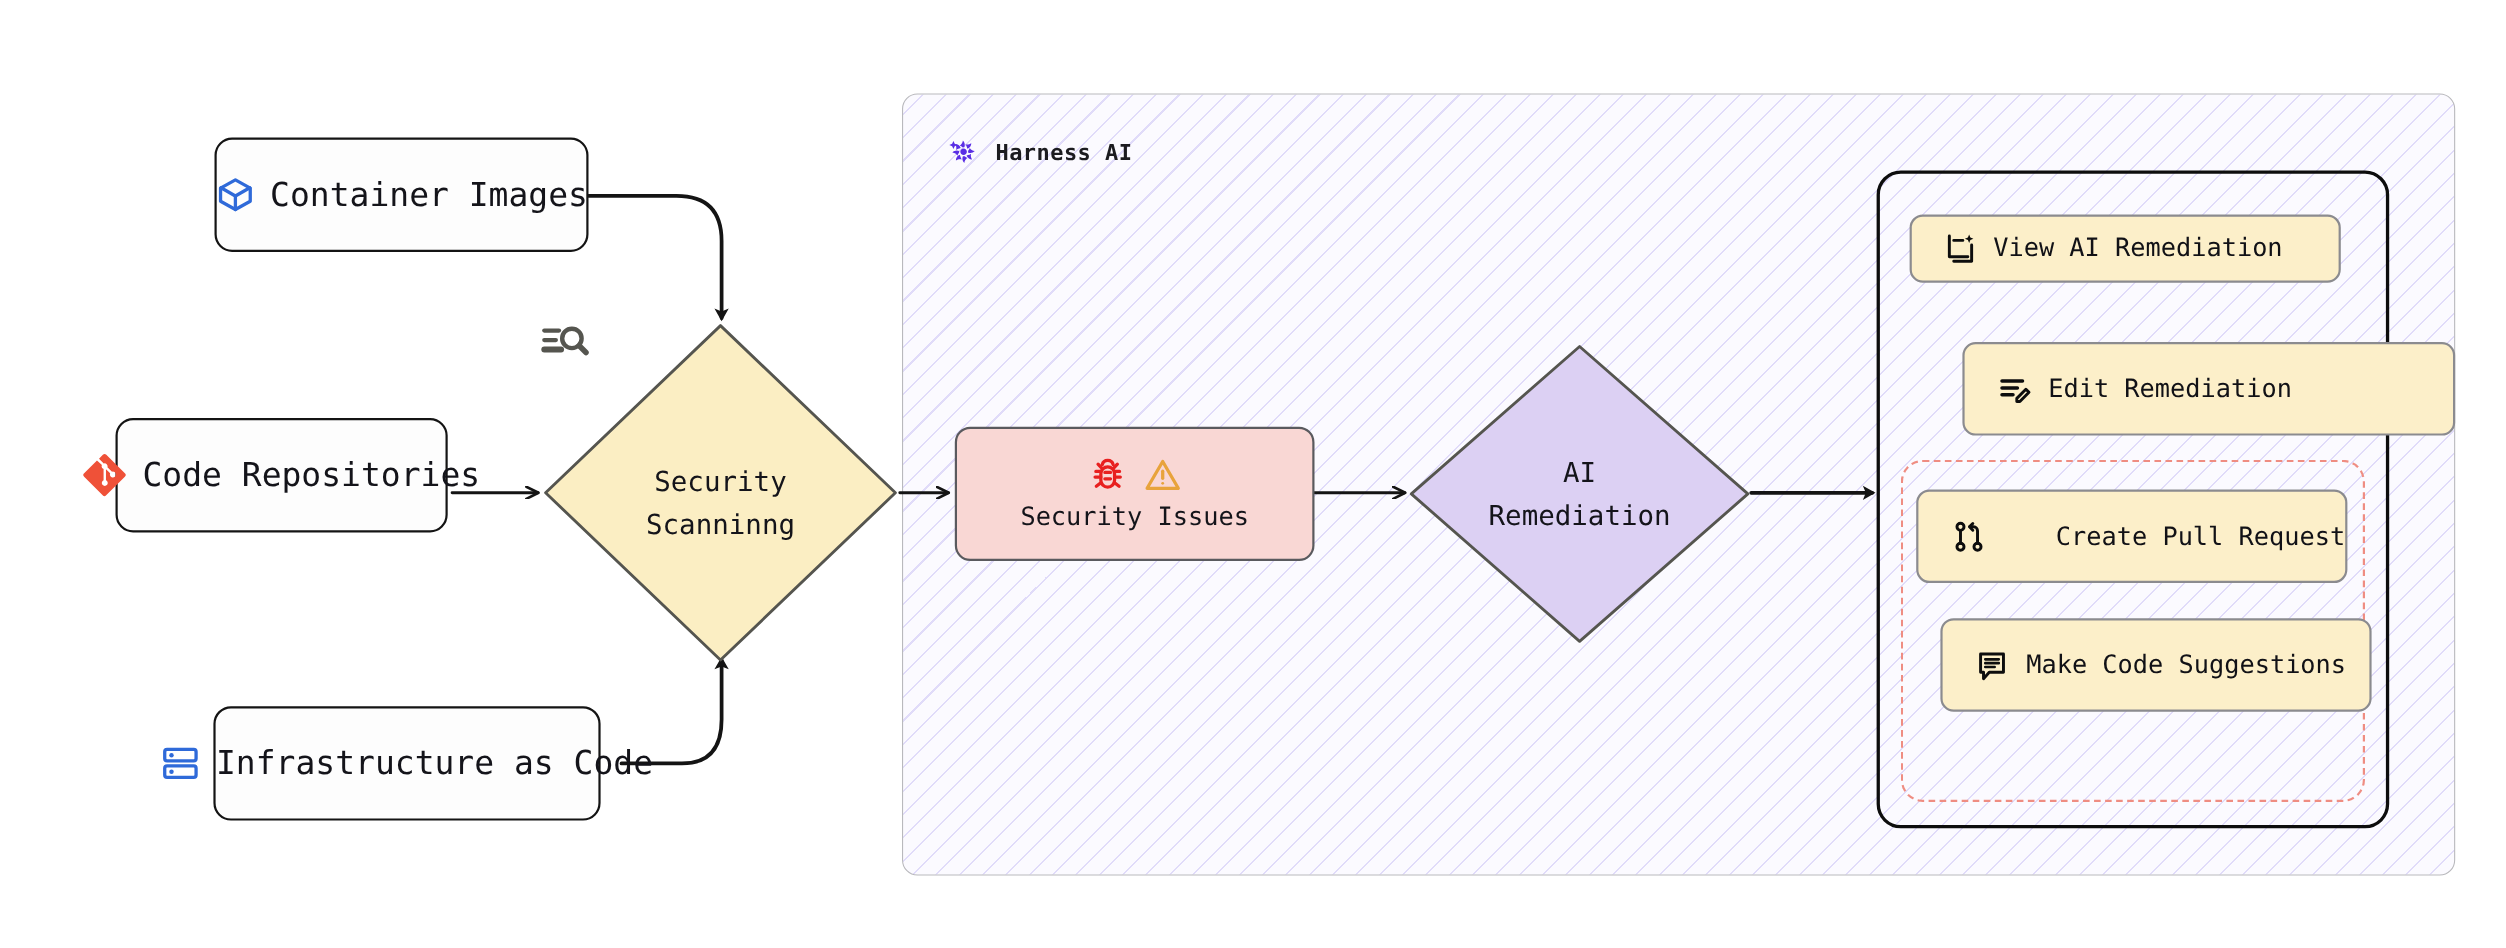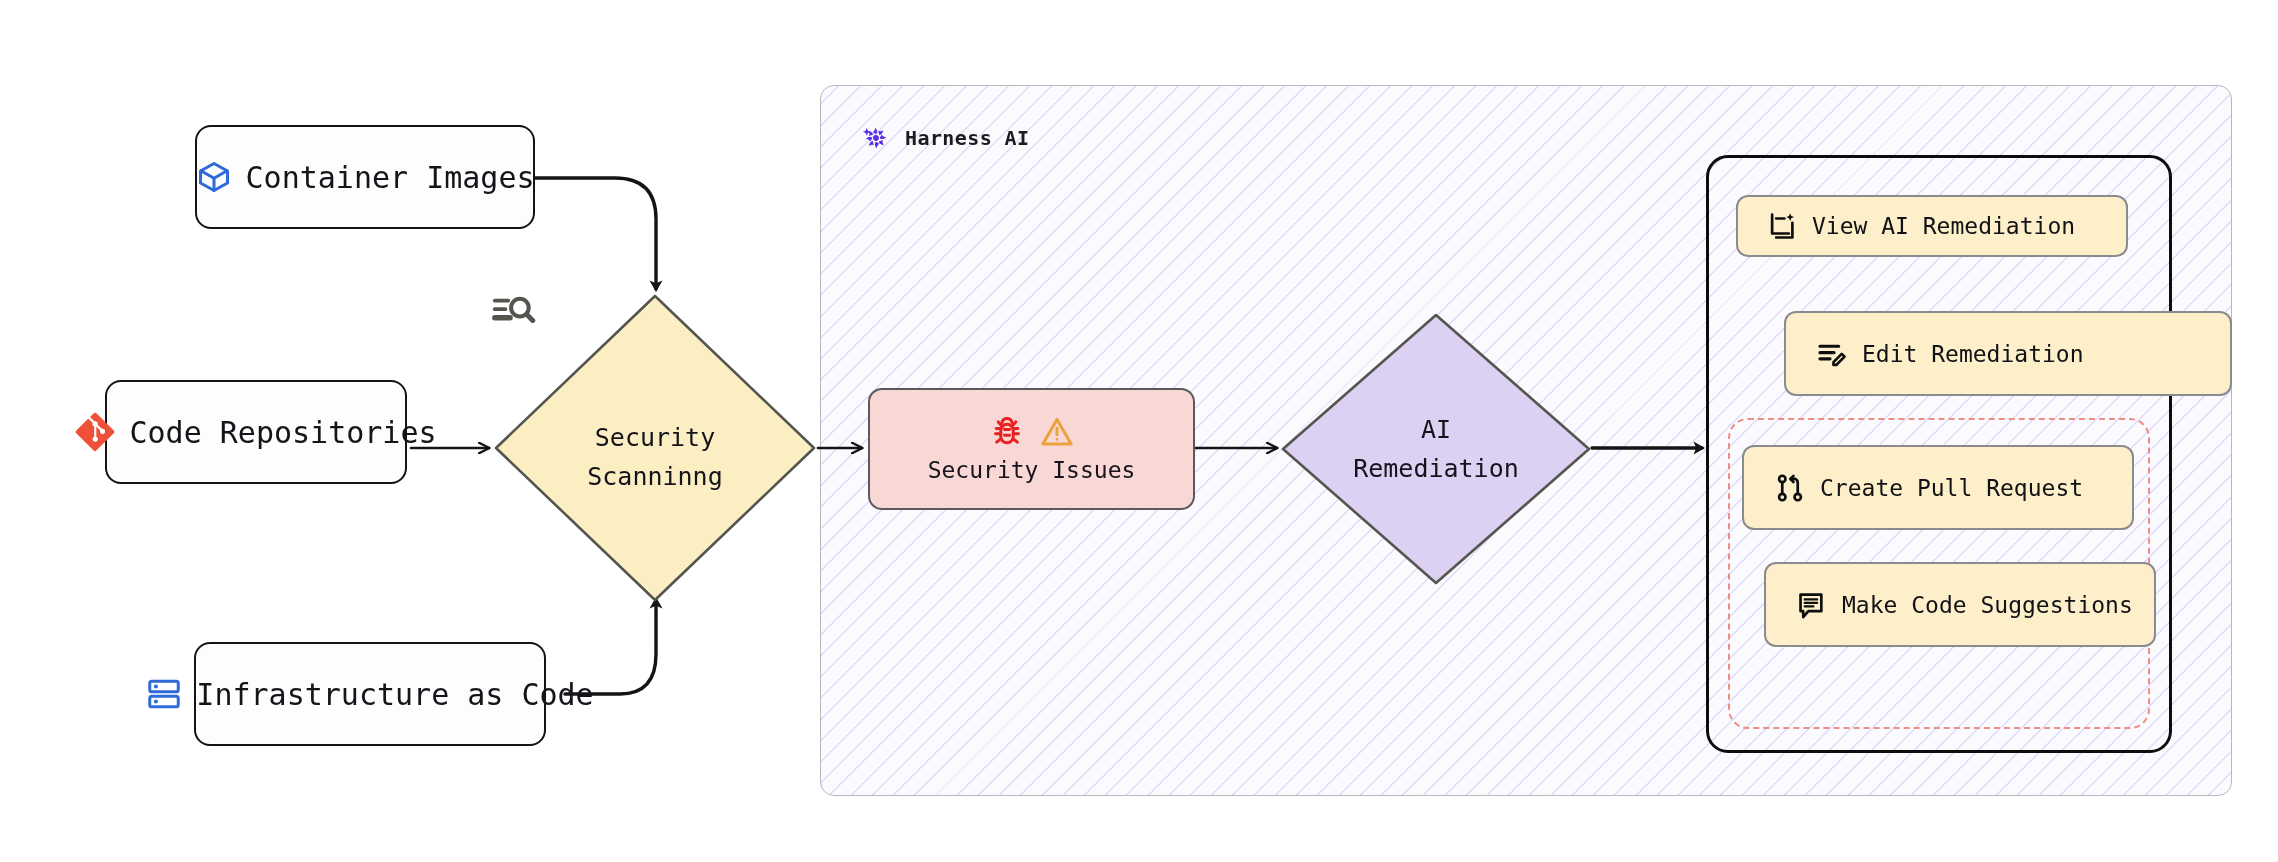--- a/index.html
+++ b/index.html
@@ -308,21 +308,21 @@
   <div class="action-btn" style="left:1784px; top:311px; width:448px; height:85px;">
     <span class="ico">
       <svg width="32" height="32" viewBox="0 0 24 24" fill="none" stroke="#0d0d0d" stroke-width="2.4" stroke-linecap="round" stroke-linejoin="round">
         <path d="M3 6.2h14M3 11h10.5M3 15.6h7.5"></path>
         <path d="M19.3 11.9l2.1 2.1-6.2 6.2h-2.1v-2.1z" stroke-width="2"></path>
       </svg>
     </span>
     <span>Edit Remediation</span>
   </div>
 
-  <div class="action-btn" style="left:1742px; top:445px; width:392px; height:85px;">
+  <div class="action-btn" style="left:1742px; top:445px; width:392px; height:85px;justify-content:space-between;">
     <span class="ico">
       <svg width="32" height="32" viewBox="0 0 24 24" fill="none" stroke="#0d0d0d" stroke-width="2" stroke-linecap="round" stroke-linejoin="round">
         <circle cx="6.2" cy="5.2" r="2.4"></circle>
         <circle cx="6.2" cy="18.8" r="2.4"></circle>
         <circle cx="17.8" cy="18.8" r="2.4"></circle>
         <path d="M6.2 7.6v8.8"></path>
         <path d="M17.8 16.4V7.8a2.6 2.6 0 0 0-2.6-2.6h-2.6"></path>
         <path d="M14.6 2.9l-2.3 2.3 2.3 2.3"></path>
       </svg>
     </span>

